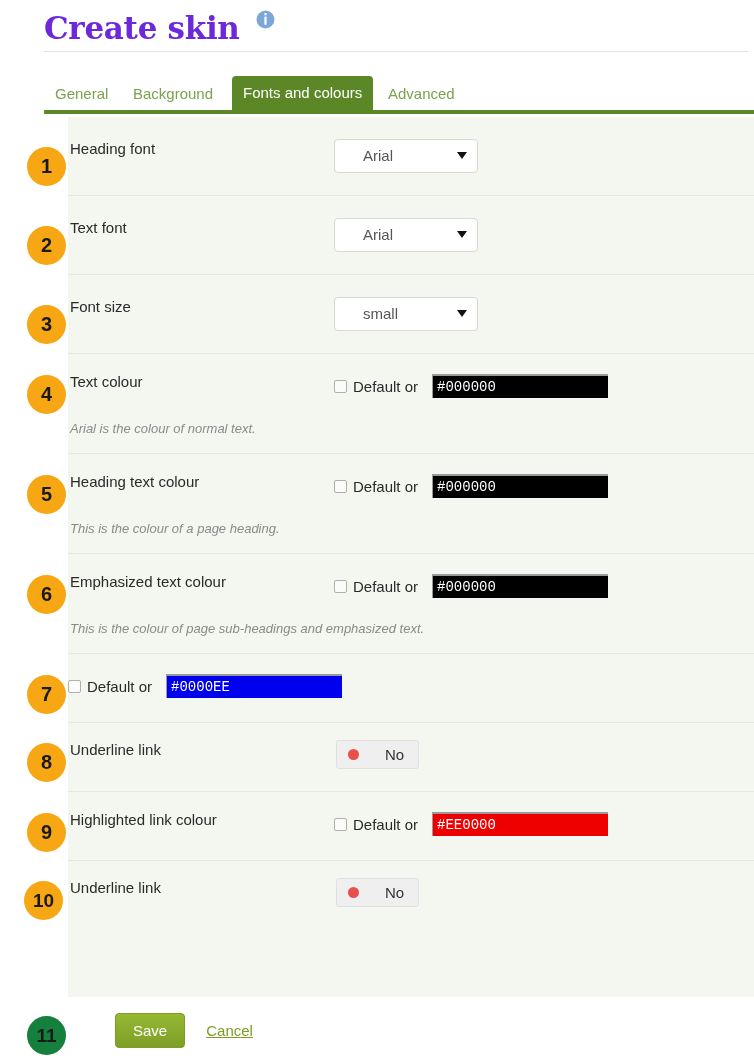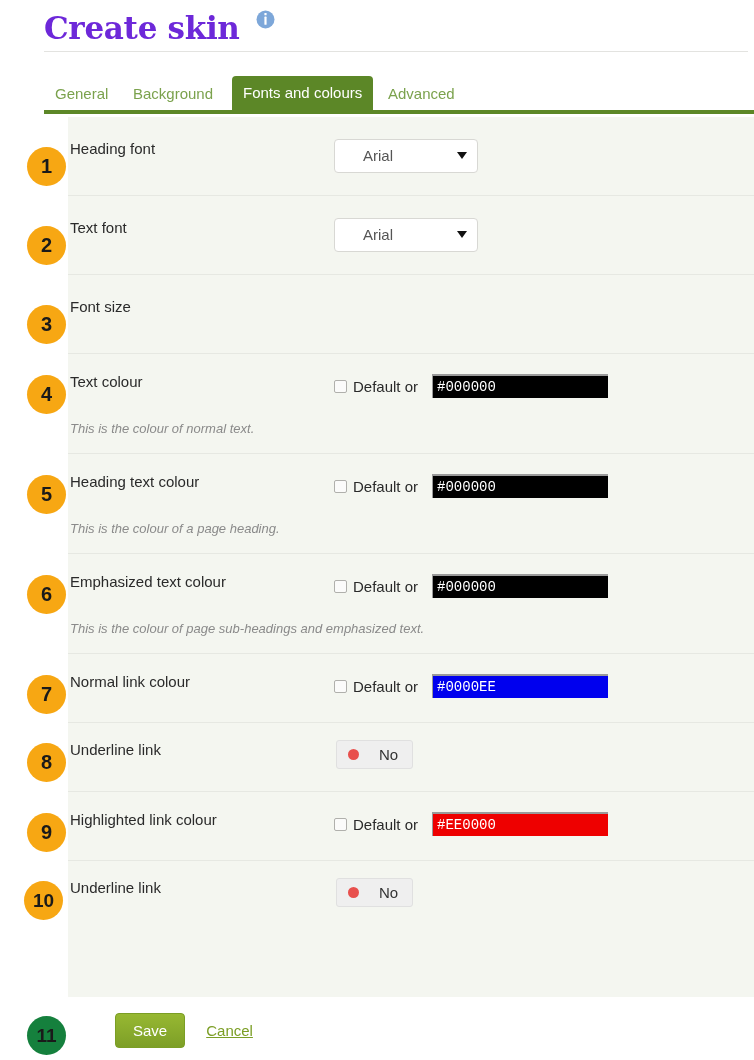--- a/index.html
+++ b/index.html
@@ -203,21 +203,21 @@
     font-size: 14px;
     padding: 0 4px;
     color: #ffffff;
     line-height: 24px;
   }
 
   
   .toggle {
     display: inline-flex;
     align-items: center;
-    gap: 20px;
+    gap: 26px;
     background: #efefef;
     border: 1px solid #e0e0e0;
     border-radius: 3px;
     padding: 5px 14px 5px 11px;
     font-size: 15px;
     color: #333333;
     cursor: pointer;
     margin-left: 2px;
   }
   .toggle .dot {
@@ -320,37 +320,43 @@
         </span>
       </div>
     </div>
   </div>
   <div class="row-divider"></div>
 
   <div class="row" style="padding-top:22px;">
     <div class="badge" style="top:30px;">3</div>
     <div class="row-inner">
       <div class="label">Font size</div>
+      <div class="field">
+        <span class="select-wrap">
+          <div class="fake-select">small</div>
+          <span class="select-arrow"></span>
+        </span>
+      </div>
     </div>
   </div>
   <div class="row-divider"></div>
 
   <div class="row" style="padding-top:18px;">
     <div class="badge" style="top:21px;">4</div>
     <div class="row-inner" style="min-height:32px;">
       <div class="label">Text colour</div>
       <div class="field">
         <div class="colour-group">
           <input type="checkbox" class="cb" style="">
           <span class="cb-label">Default or</span>
           <input class="colour-input" style="background: rgb(0, 0, 0);" value="#000000">
         </div>
       </div>
     </div>
-    <div class="desc" style="padding-top:16px;">This is the colour of normal text.</div>
+    <div class="desc" style="padding-top:16px;">Arial is the colour of normal text.</div>
   </div>
   <div class="row-divider"></div>
 
   <div class="row" style="padding-top:18px;">
     <div class="badge" style="top:21px;">5</div>
     <div class="row-inner" style="min-height:32px;">
       <div class="label">Heading text colour</div>
       <div class="field">
         <div class="colour-group">
           <input type="checkbox" class="cb" style="">
@@ -375,21 +381,20 @@
         </div>
       </div>
     </div>
     <div class="desc" style="padding-top:16px;">This is the colour of page sub-headings and emphasized text.</div>
   </div>
   <div class="row-divider"></div>
 
   <div class="row" style="padding-top:18px;padding-bottom:18px;">
     <div class="badge" style="top:21px;">7</div>
     <div class="row-inner" style="min-height:32px;">
-      <div class="label">Normal link colour</div>
       <div class="field">
         <div class="colour-group">
           <input type="checkbox" class="cb" style="">
           <span class="cb-label">Default or</span>
           <input class="colour-input" style="background: rgb(0, 0, 238);" value="#0000EE">
         </div>
       </div>
     </div>
   </div>
   <div class="row-divider"></div>

